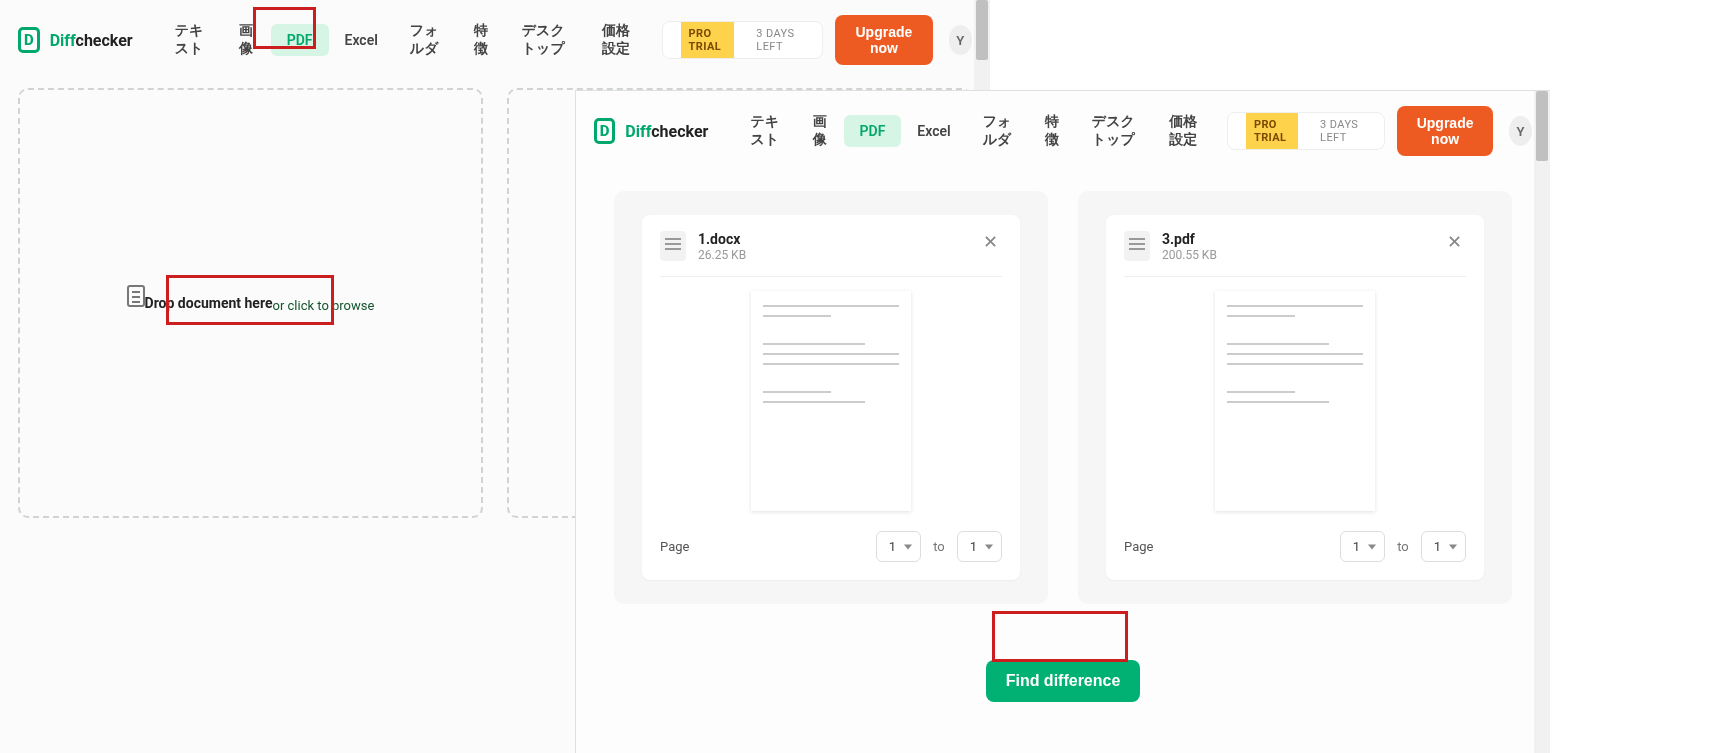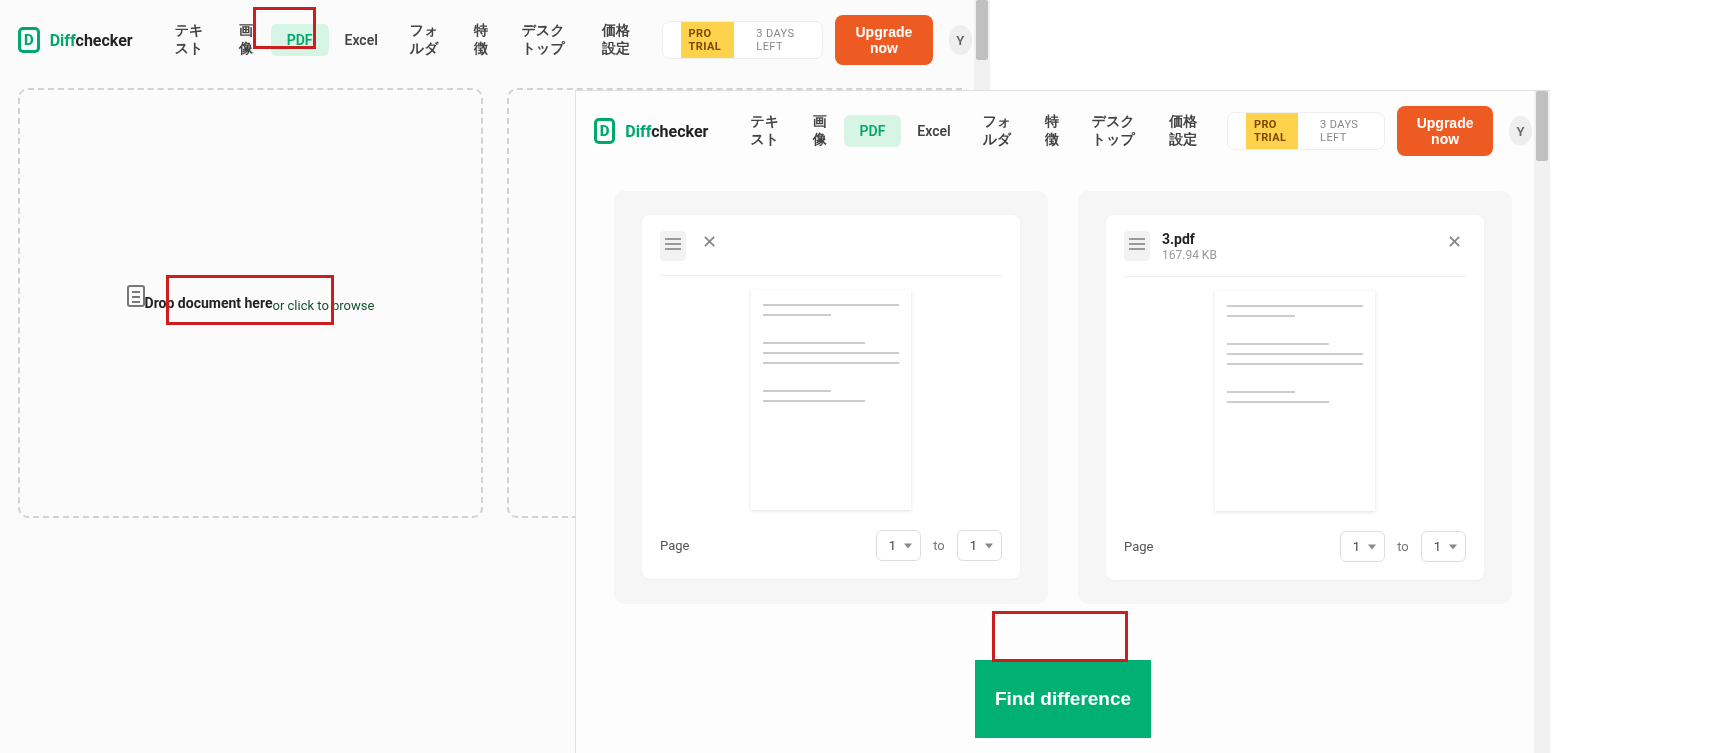--- a/index.html
+++ b/index.html
@@ -71,21 +71,21 @@
 }
 .doc-icon::before, .doc-icon::after {
   content: ""; position: absolute; left: 3px; right: 3px; height: 2px; background: #777;
 }
 .doc-icon::before { top: 4px; }
 .doc-icon::after { top: 9px; box-shadow: 0 5px 0 #777; }
 .drop-title { font-weight: 700; font-size: 14px; color: #222; }
 .drop-sub { font-size: 13px; color: #14532d; margin-top: 4px; }
 
 .find-btn {
-  border: none; border-radius: 0; padding: 28px 20px; font-size: 19px; font-weight: 600; cursor: pointer;
+  border: none; border-radius: 8px; padding: 12px 20px; font-size: 16px; font-weight: 600; cursor: pointer;
 }
 .find-btn.disabled { background: #eef0ee; color: #b8beb8; cursor: default; }
 .find-btn.primary { background: #00b173; color: #fff; }
 .find-row { display: flex; justify-content: flex-end; padding: 30px 18px 0; }
 .right .find-row { justify-content: center; padding-top: 36px; }
 
 
 .panes.right-panes { padding: 20px 38px; gap: 30px; }
 .filepanel {
   flex: 1; background: #f5f6f5; border-radius: 10px; padding: 24px 28px;
@@ -214,20 +214,24 @@
     </div>
     <button class="upgrade-btn">Upgrade now</button>
     <div class="avatar">Y</div>
   </div>
 
   <div class="panes right-panes">
     <div class="filepanel">
       <div class="filecard">
         <div class="filecard-head">
           <div class="fileicon"></div>
+          <div class="fileinfo">
+            <div class="filename">1.docx</div>
+            <div class="filesize">26.25 KB</div>
+          </div>
           <div class="close-x">✕</div>
         </div>
         <div class="preview">
           <div class="line"></div>
             <div class="line short"></div>
             <div class="gap"></div>
           <div class="line med"></div>
             <div class="line"></div>
             <div class="line"></div>
           <div class="gap"></div>
@@ -242,21 +246,21 @@
         </div>
       </div>
     </div>
 
     <div class="filepanel">
       <div class="filecard">
         <div class="filecard-head">
           <div class="fileicon"></div>
           <div class="fileinfo">
             <div class="filename">3.pdf</div>
-            <div class="filesize">167.94 KB</div>
+            <div class="filesize">200.55 KB</div>
           </div>
           <div class="close-x">✕</div>
         </div>
         <div class="preview">
           <div class="line"></div>
             <div class="line short"></div>
             <div class="gap"></div>
           <div class="line med"></div>
             <div class="line"></div>
             <div class="line"></div>

